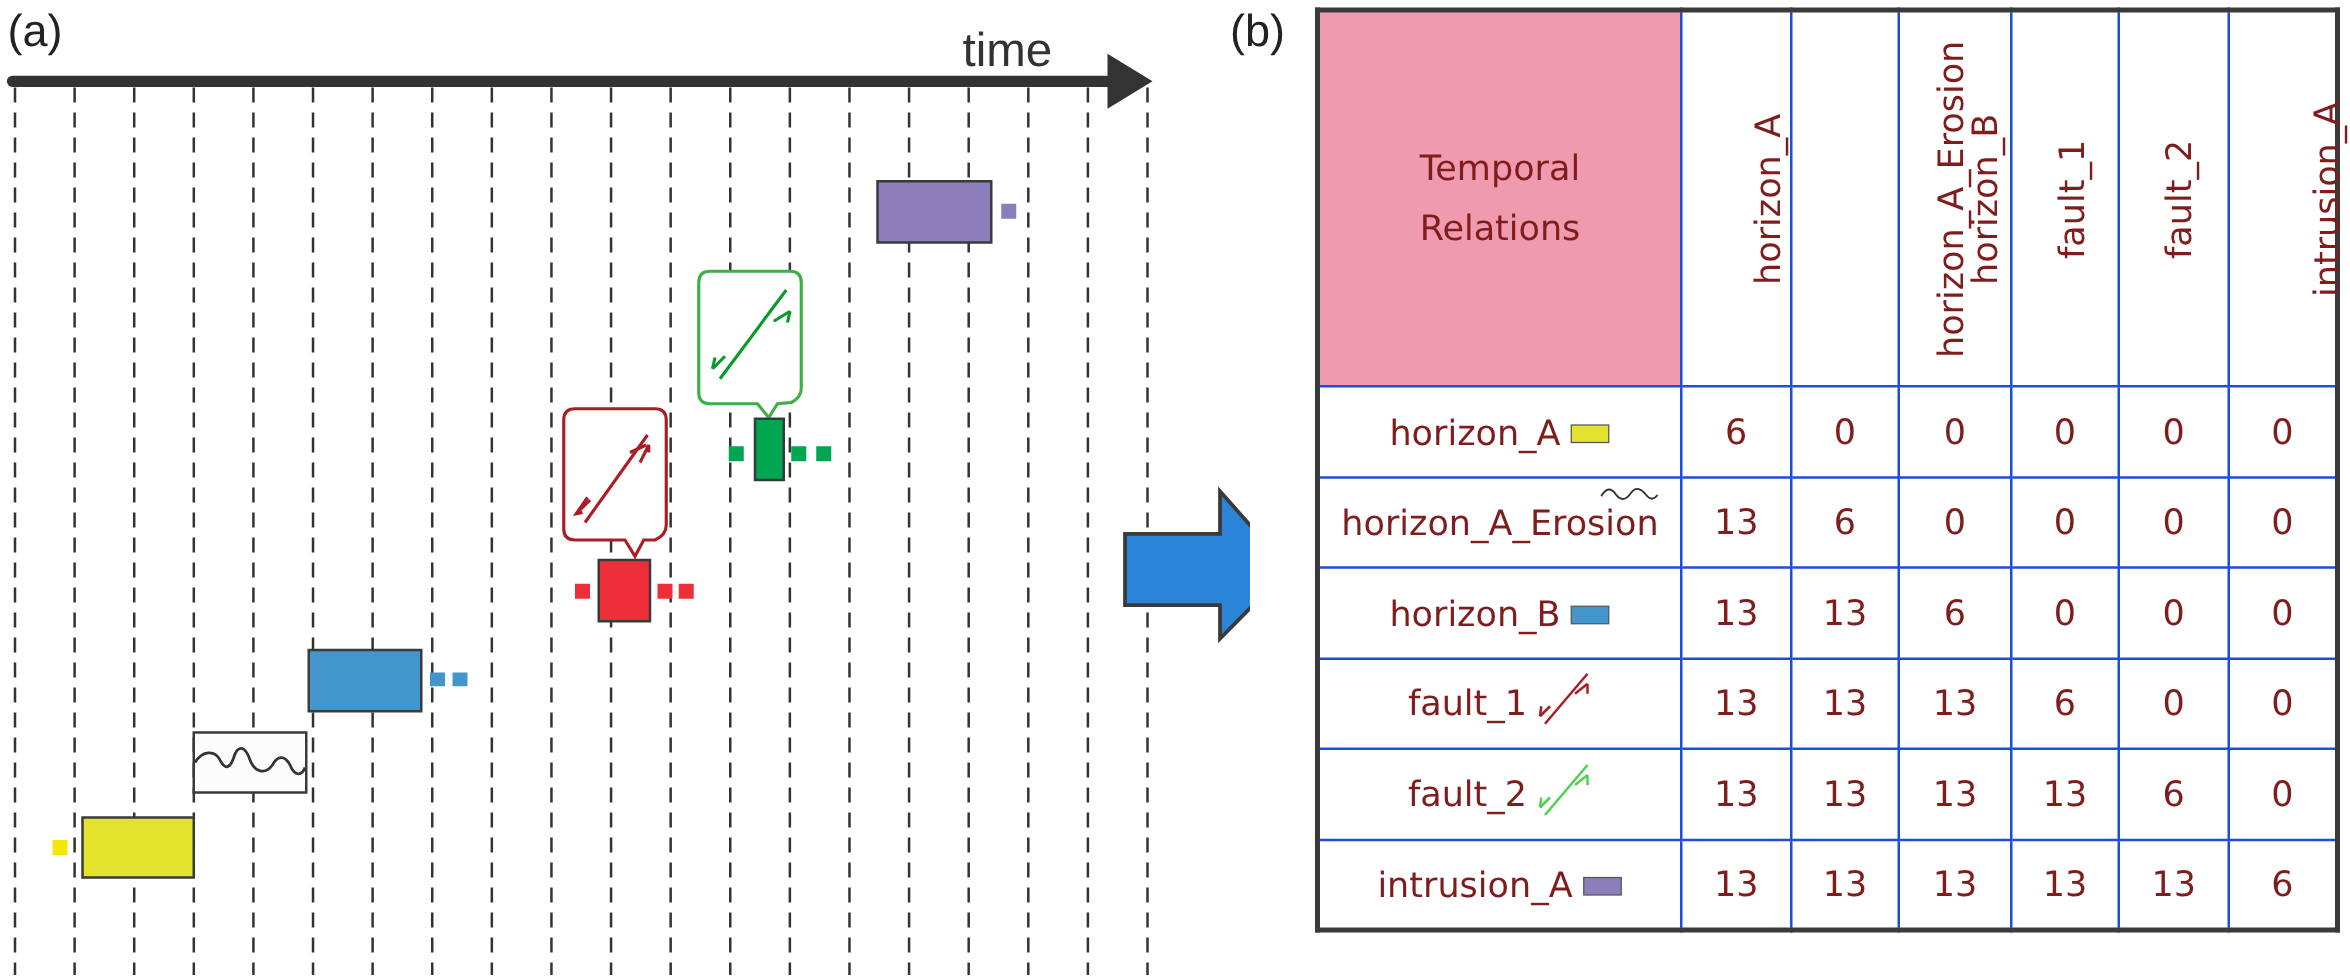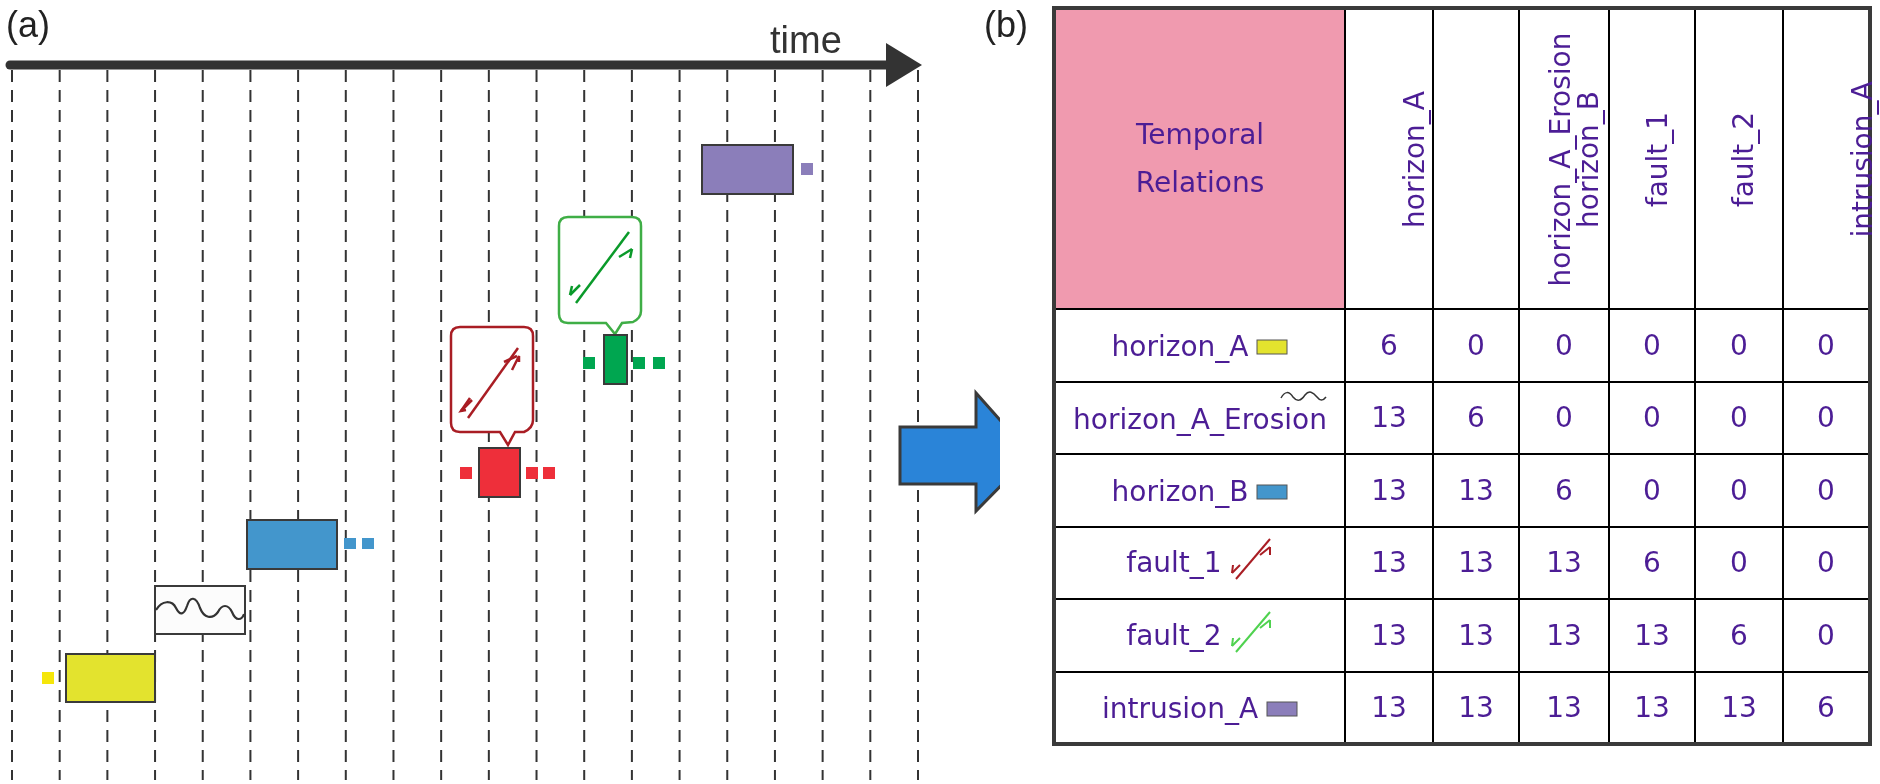--- a/index.html
+++ b/index.html
@@ -3,22 +3,22 @@
 <meta charset="utf-8">
 <style>
   html, body { margin:0; padding:0; background:#ffffff; }
   body { width:1880px; height:784px; position:relative; overflow:hidden;
          font-family:"DejaVu Sans", sans-serif; color:#333; }
   #panel-a { position:absolute; left:0; top:0; width:1000px; height:784px; }
   .panel-label { position:absolute; font-family:"Liberation Sans", sans-serif; font-size:36px; color:#222; }
   #table-wrap { position:absolute; left:1052px; top:6px; width:816px; height:740px; }
   table.rel { border-collapse:collapse; width:816px; height:740px; table-layout:fixed;
               border:4px solid #3a3a3a; }
-  table.rel td, table.rel th { border:2px solid #000000; padding:0; text-align:center;
-              font-family:"DejaVu Sans", sans-serif; font-weight:normal; color:#4c1d95; font-size:28px; }
+  table.rel td, table.rel th { border:2px solid #1d4ed8; padding:0; text-align:center;
+              font-family:"DejaVu Sans", sans-serif; font-weight:normal; color:#7f1d1d; font-size:28px; }
   th.corner { background:#f09aaf; font-family:"Liberation Sans", sans-serif; font-size:40px; line-height:48px; color:#2f2f2f; }
   th.colhead { height:298px; vertical-align:middle; }
   th.colhead span { display:inline-block; transform:rotate(-90deg); white-space:nowrap; font-size:28px; }
   td.rowhead { text-align:right; padding-right:10px; white-space:nowrap; font-size:28px; }
   td.rowhead .lab { vertical-align:middle; }
   td.rowhead .sym { display:inline-block; vertical-align:middle; margin-left:8px; }
   tr.datarow { height:72px; }
 </style>
 </head>
 <body>

